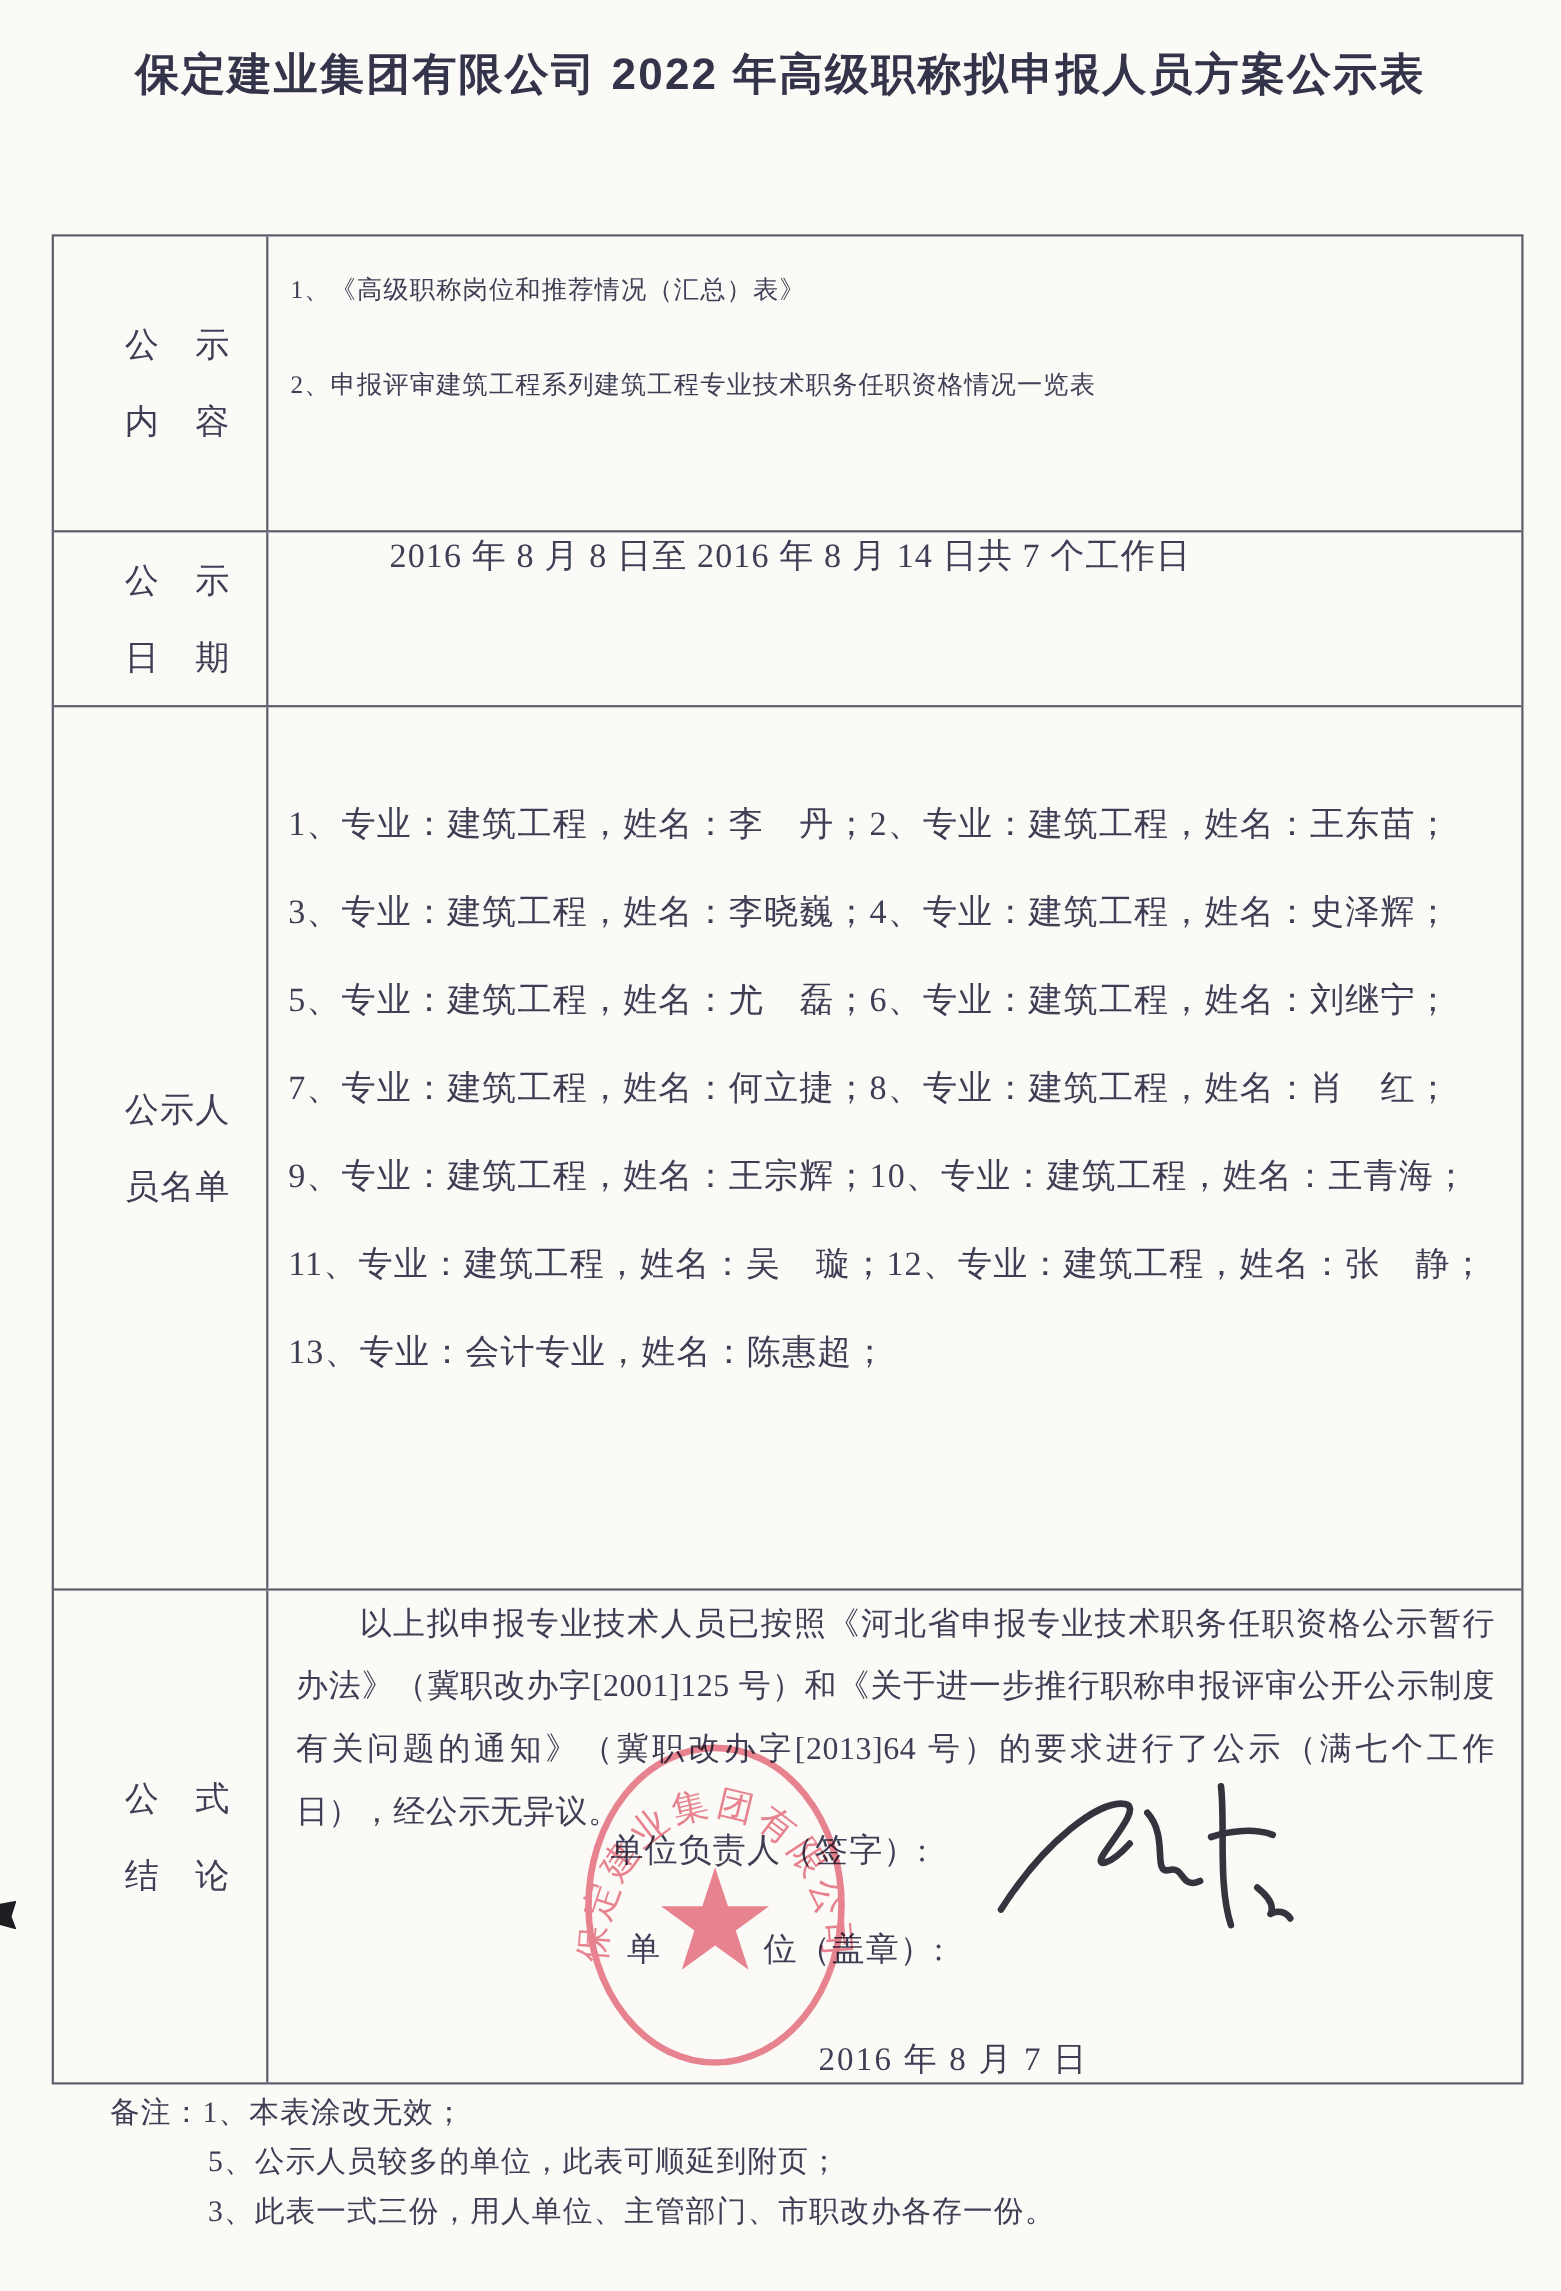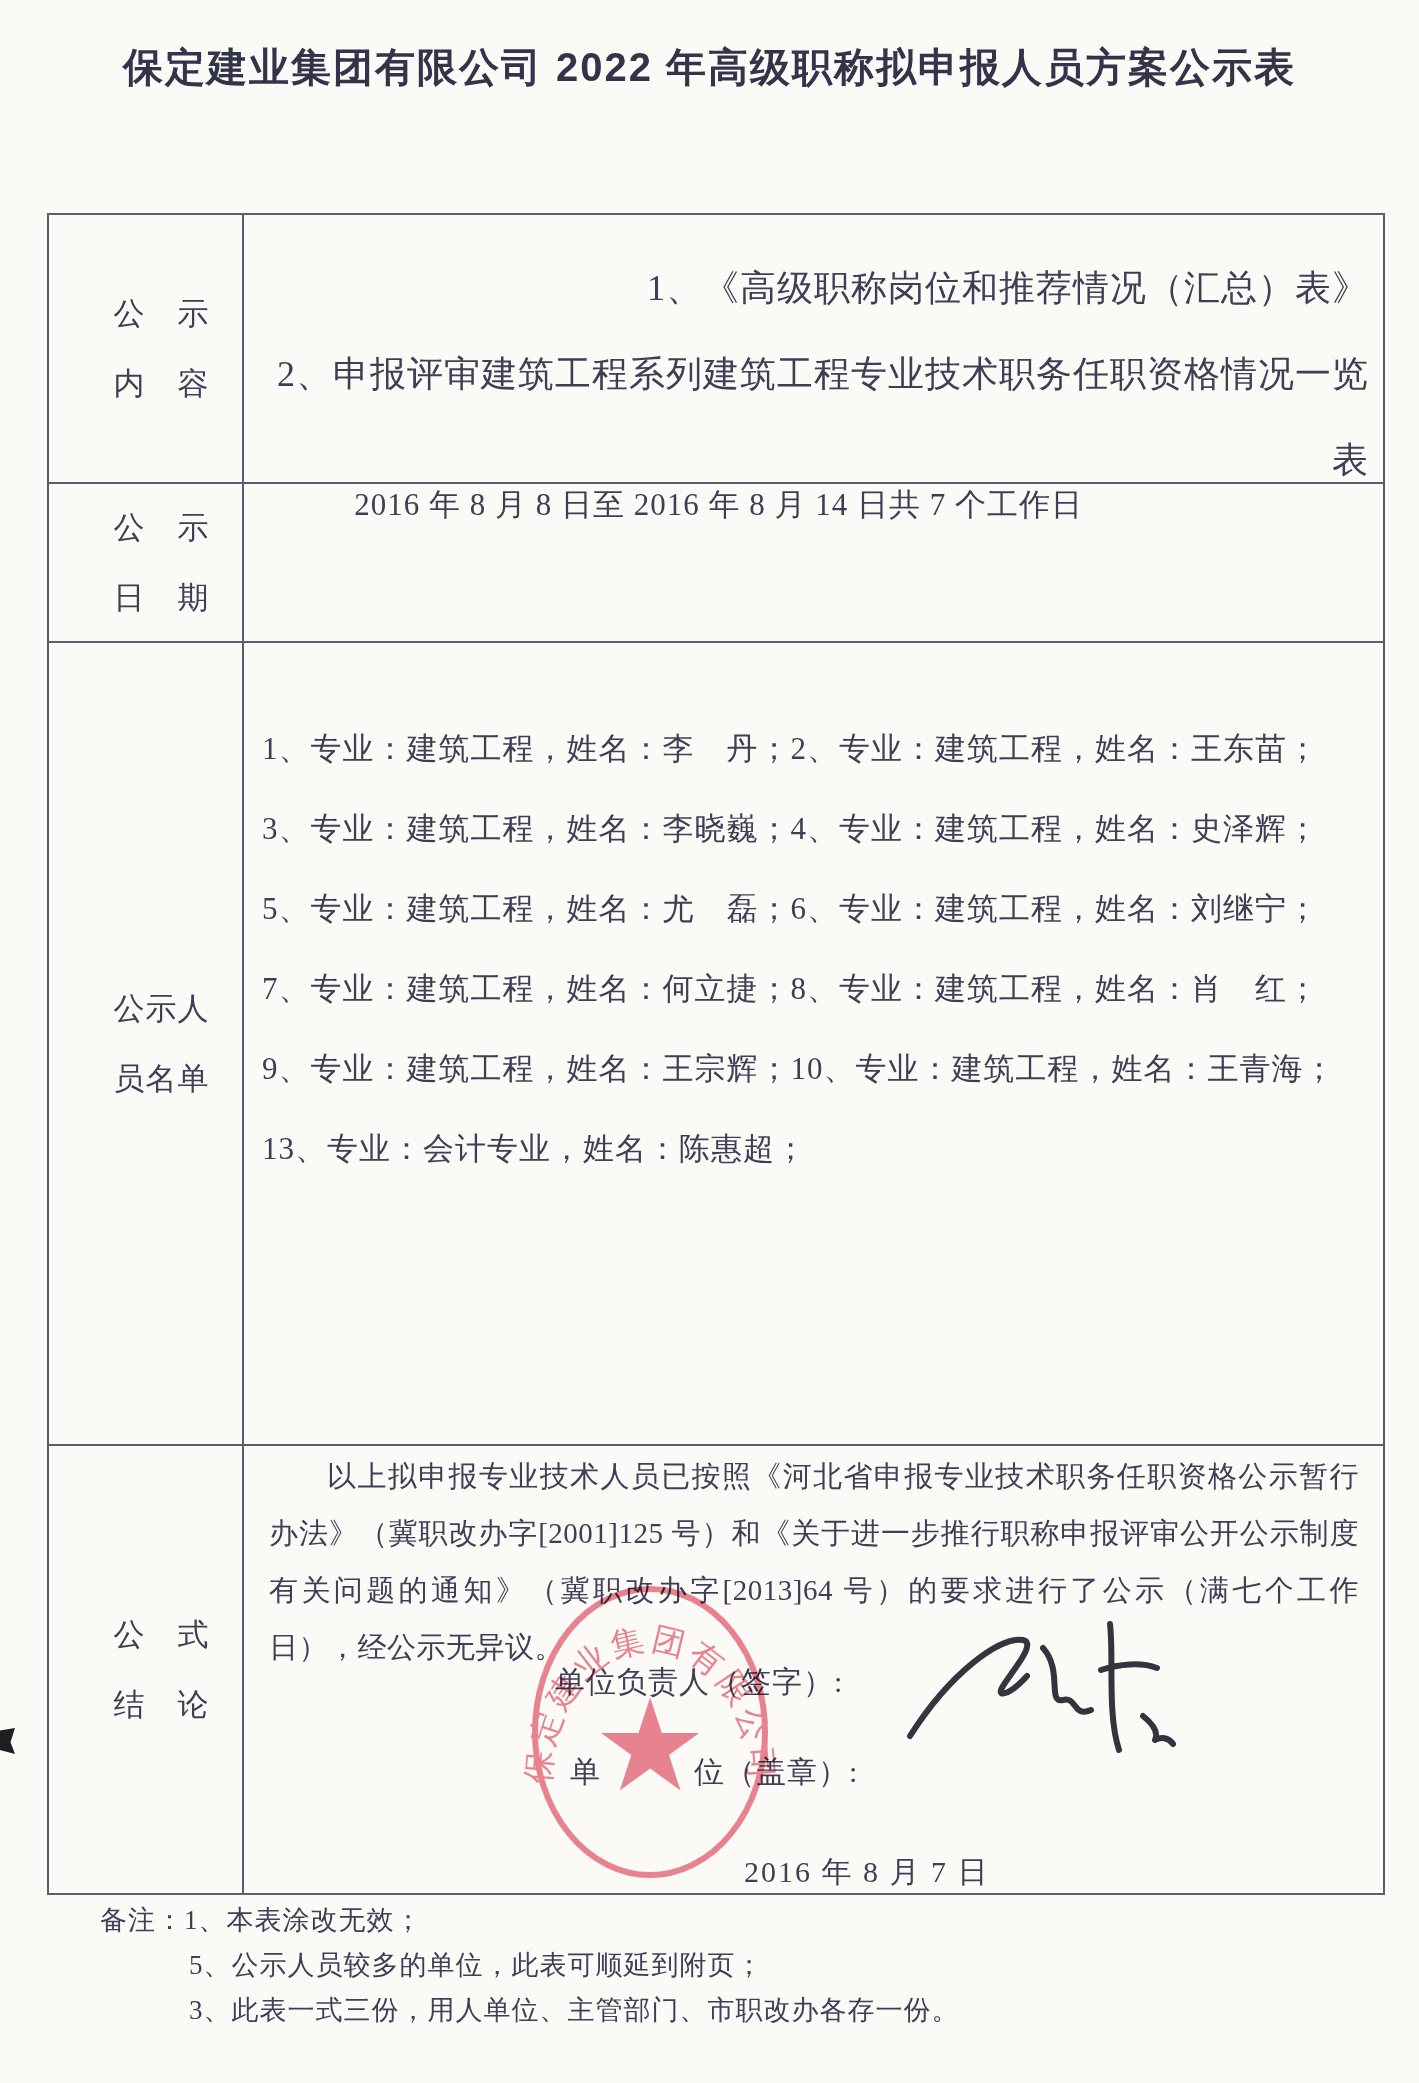--- a/index.html
+++ b/index.html
@@ -32,21 +32,21 @@
   .row4{top:1229px;height:449px;border-top:2px solid #5c5d6b;}
   .label-cell{
     width:163px;min-width:163px;
     border-right:2px solid #5c5d6b;
     box-sizing:border-box;
     display:flex;flex-direction:column;justify-content:center;align-items:center;
     gap:28px;
     font-size:31px;letter-spacing:1px;margin-left:32px;
   }
   .content-cell{flex:1;position:relative;box-sizing:border-box;}
-  .row1 .content-cell{padding:30px 14px 0 20px;font-size:36px;text-align:right;}
+  .row1 .content-cell{padding:6px 14px 0 20px;font-size:23px;}
   .row1 .content-cell p{margin:0;line-height:86px;letter-spacing:1px;}
   .row2 .content-cell{
     display:flex;align-items:flex-start;justify-content:center;
     font-size:31px;letter-spacing:1px;padding-right:190px;box-sizing:border-box;
   }
   .row3 .content-cell{padding:66px 8px 0 18px;font-size:31px;}
   .person-line{line-height:80px;white-space:nowrap;letter-spacing:1px;}
   .row4 .content-cell{padding:2px 24px 0 25px;font-size:29px;}
   .conclusion-par{
     margin:0;line-height:57px;text-indent:2em;text-align:justify;
@@ -106,20 +106,21 @@
       <div class="label-cell">
         <span>公示人</span>
         <span>员名单</span>
       </div>
       <div class="content-cell">
         <div class="person-line">1、专业：建筑工程，姓名：李　丹；2、专业：建筑工程，姓名：王东苗；</div>
         <div class="person-line">3、专业：建筑工程，姓名：李晓巍；4、专业：建筑工程，姓名：史泽辉；</div>
         <div class="person-line">5、专业：建筑工程，姓名：尤　磊；6、专业：建筑工程，姓名：刘继宁；</div>
         <div class="person-line">7、专业：建筑工程，姓名：何立捷；8、专业：建筑工程，姓名：肖　红；</div>
         <div class="person-line">9、专业：建筑工程，姓名：王宗辉；10、专业：建筑工程，姓名：王青海；</div>
+        <div class="person-line">11、专业：建筑工程，姓名：吴　璇；12、专业：建筑工程，姓名：张　静；</div>
         <div class="person-line">13、专业：会计专业，姓名：陈惠超；</div>
       </div>
     </div>
 
     <div class="row row4">
       <div class="label-cell">
         <span>公　式</span>
         <span>结　论</span>
       </div>
       <div class="content-cell">

